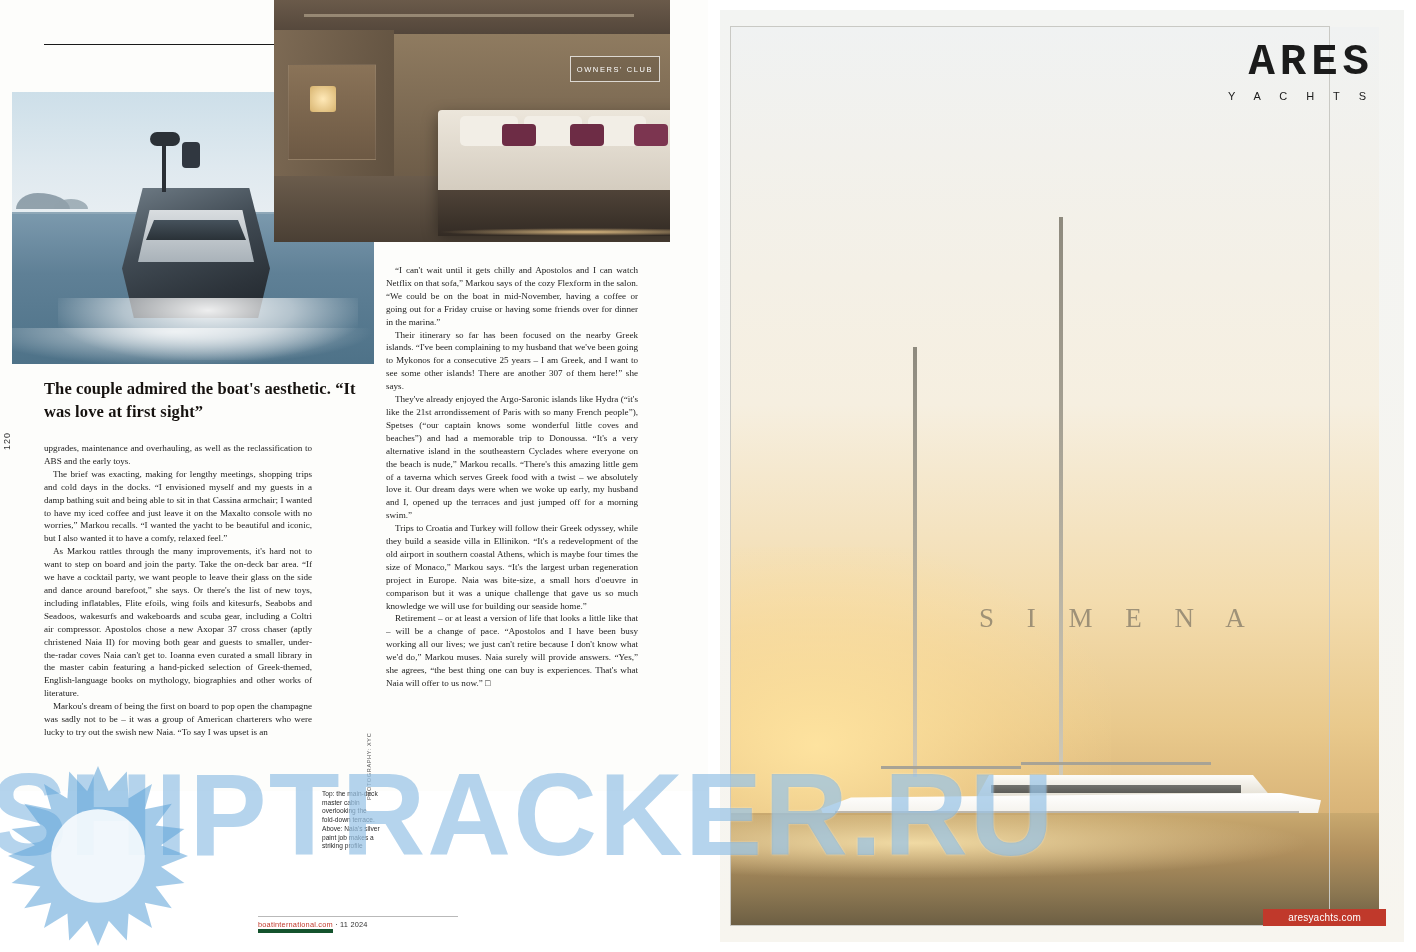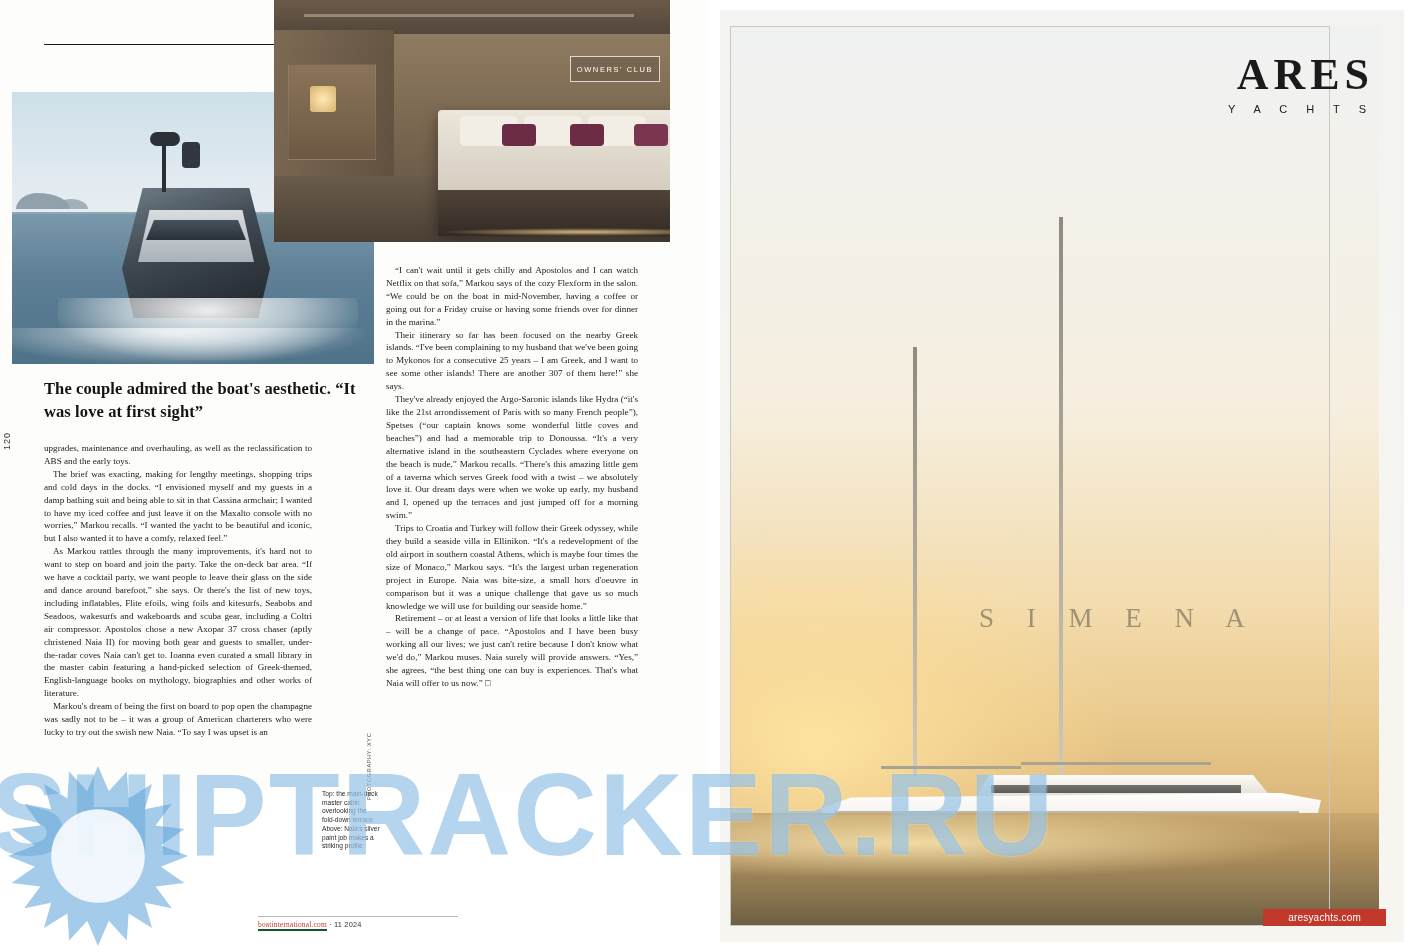--- a/index.html
+++ b/index.html
@@ -205,21 +205,21 @@
   }
 
   .footer-rule {
     position:absolute; left:258px; top:916px; width:200px; height:1px; background:#b9b9b9;
   }
   .footer-line {
     position:absolute; left:258px; top:920px; width:220px;
     font-family:"Liberation Sans", sans-serif;
     font-size:7.4px; color:#333; letter-spacing:.2px;
   }
-  .footer-brand { color:#c0392b; border-bottom:2px solid #14532d;font-family:Liberation Serif, serif; }
+  .footer-brand { color:#c0392b; border-bottom:4px solid #14532d; }
 
   
   .ad-frame {
     position:absolute; left:12px; top:10px; width:684px; height:932px;
     background:linear-gradient(#f3f4f2 0%, #f7f5ef 100%);
     overflow:hidden;
   }
   .ad-inner-border {
     position:absolute; left:10px; top:16px; width:600px; height:900px;
     border:1px solid #c9c9c4;
@@ -273,27 +273,26 @@
   .boom {
     position:absolute; height:3px; background:#a8a395;
   }
   .boom-main { left:200px; bottom:74px; width:190px; }
   .boom-fore { left:60px; bottom:70px; width:140px; }
 
   .ares-logo {
     position:absolute; right:30px; top:30px; text-align:right;
   }
   .ares-word {
-    font-family:Liberation Serif, serif;
+    font-family:Liberation Mono, monospace;
     font-weight:bold;
     font-size:44px;
     letter-spacing:5px;
     color:#1b1b1b;
     line-height:1;
-    margin-top:13px;
   }
   .ares-sub {
     font-family:"Liberation Sans", sans-serif;
     font-size:11px;
     letter-spacing:8px;
     color:#1b1b1b;
     margin-top:6px;
   }
   .simena {
     position:absolute; left:248px; top:576px;

